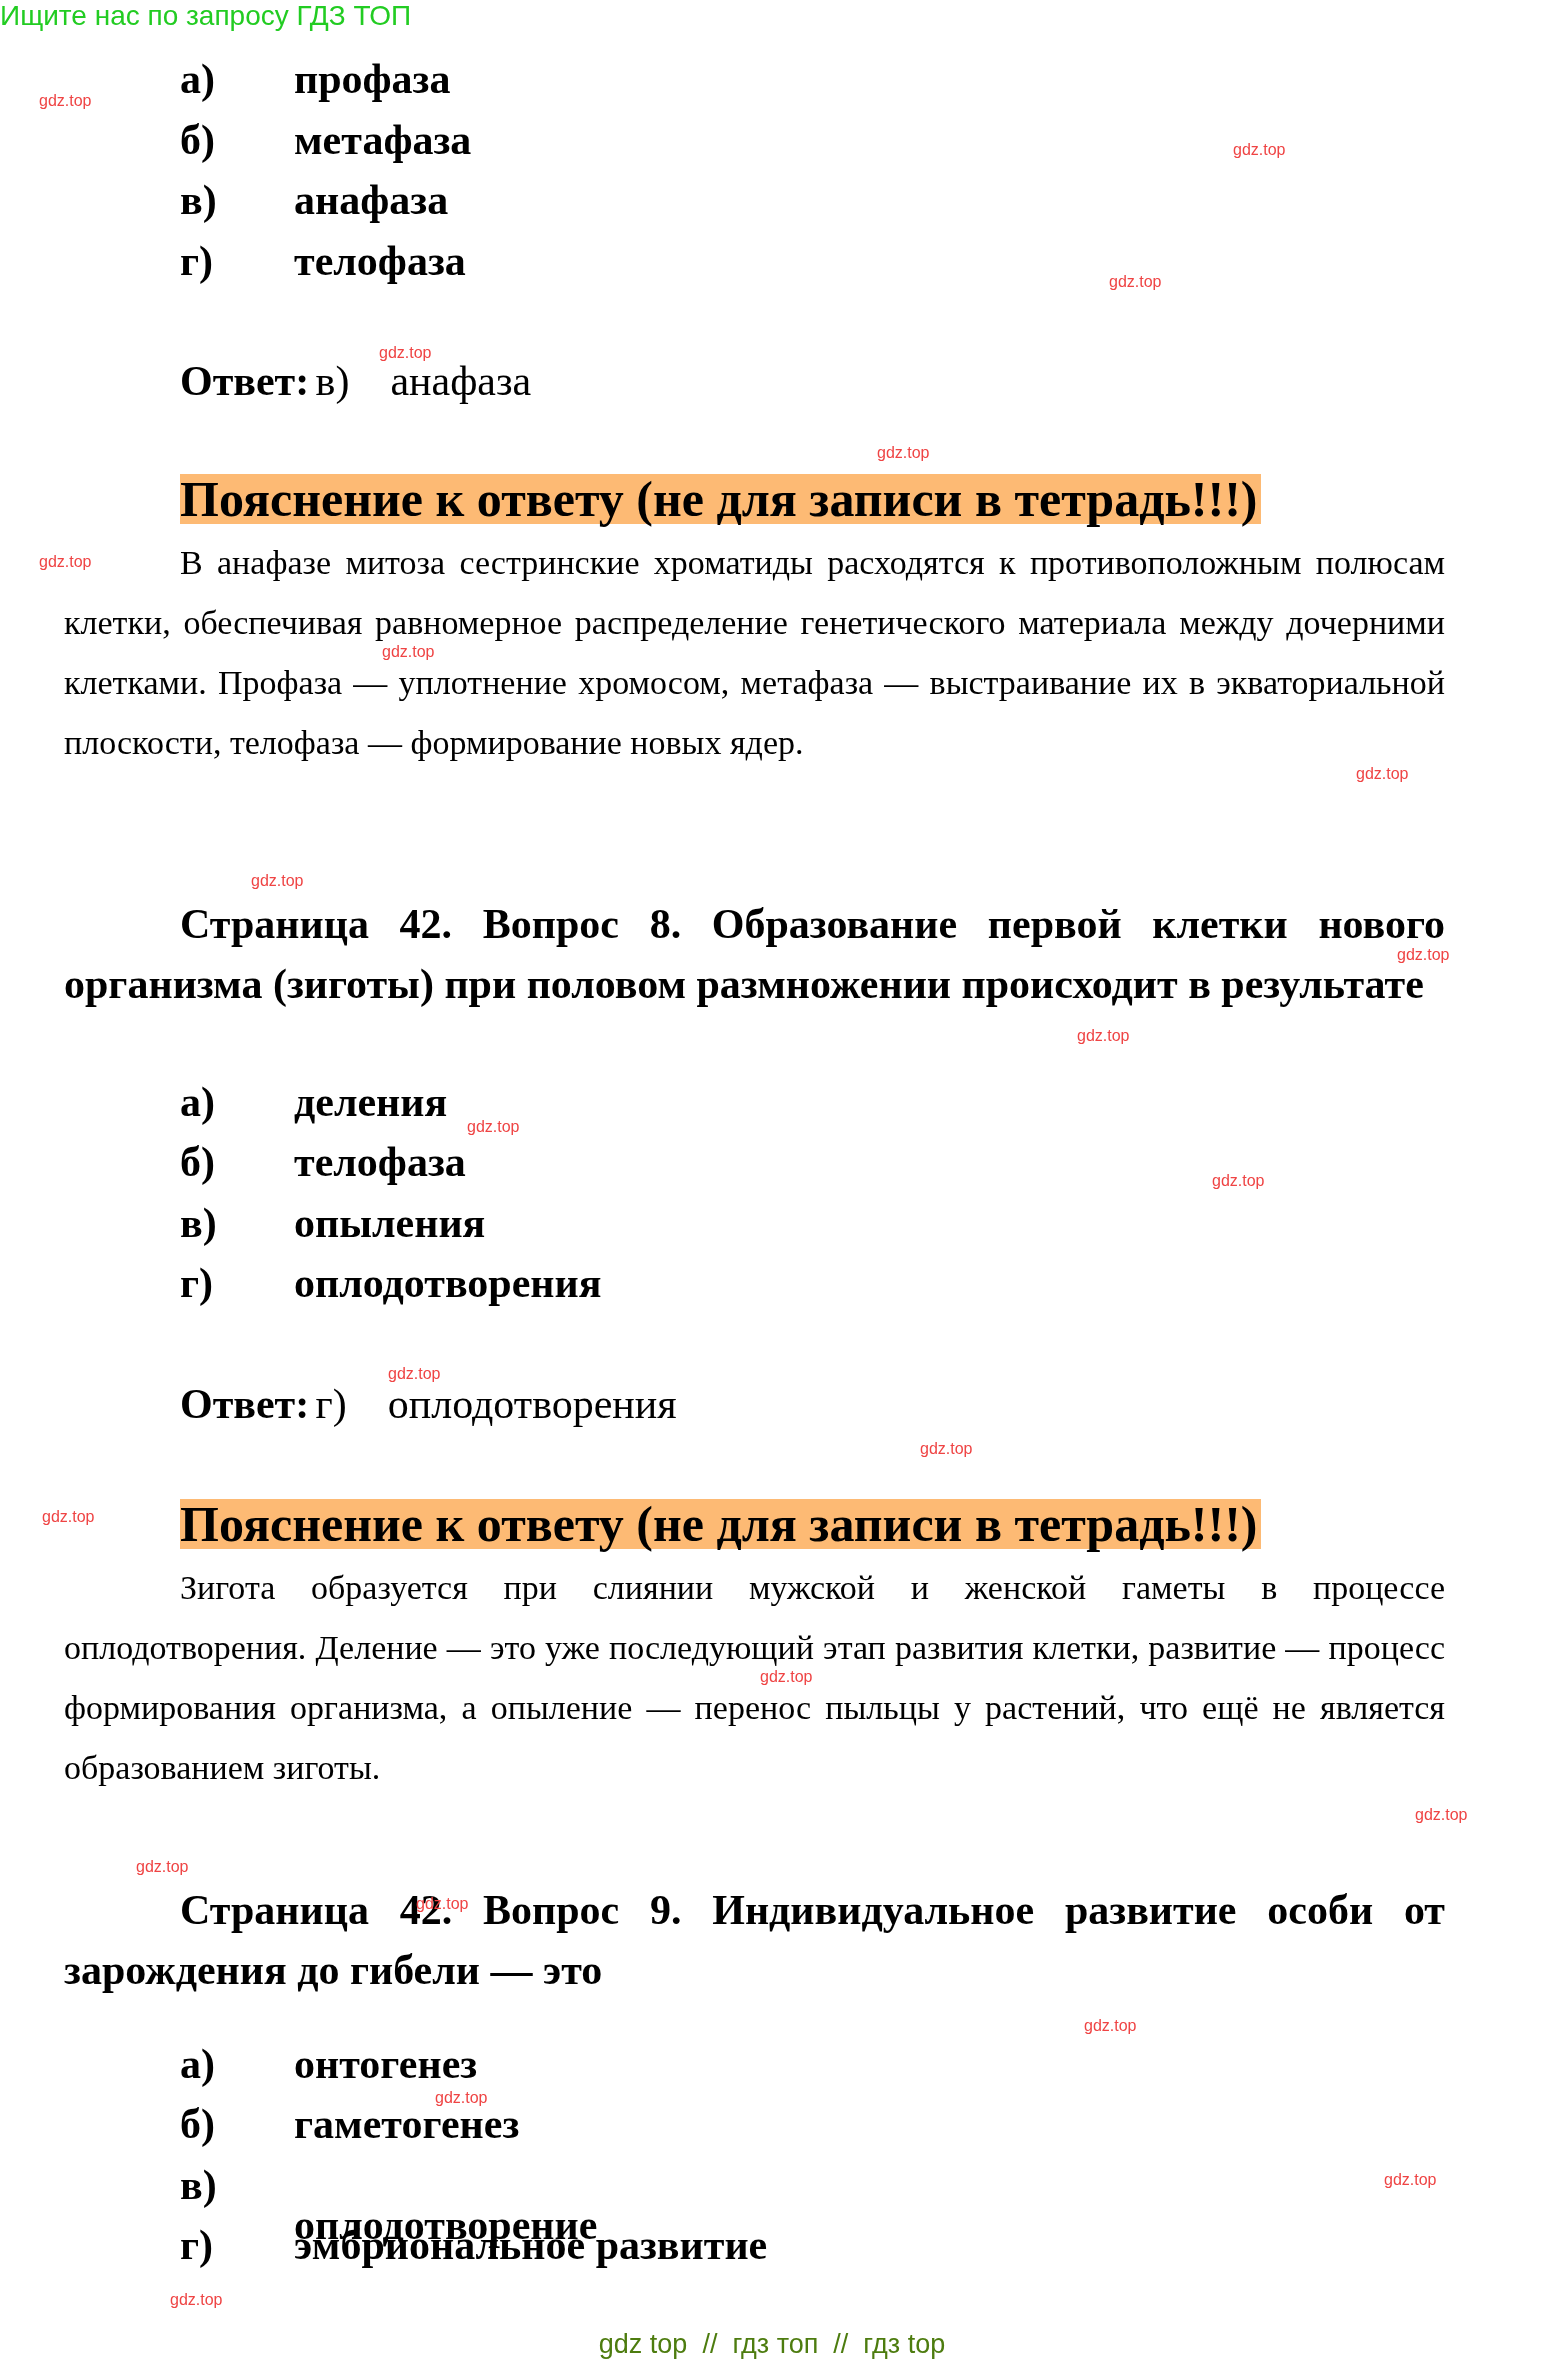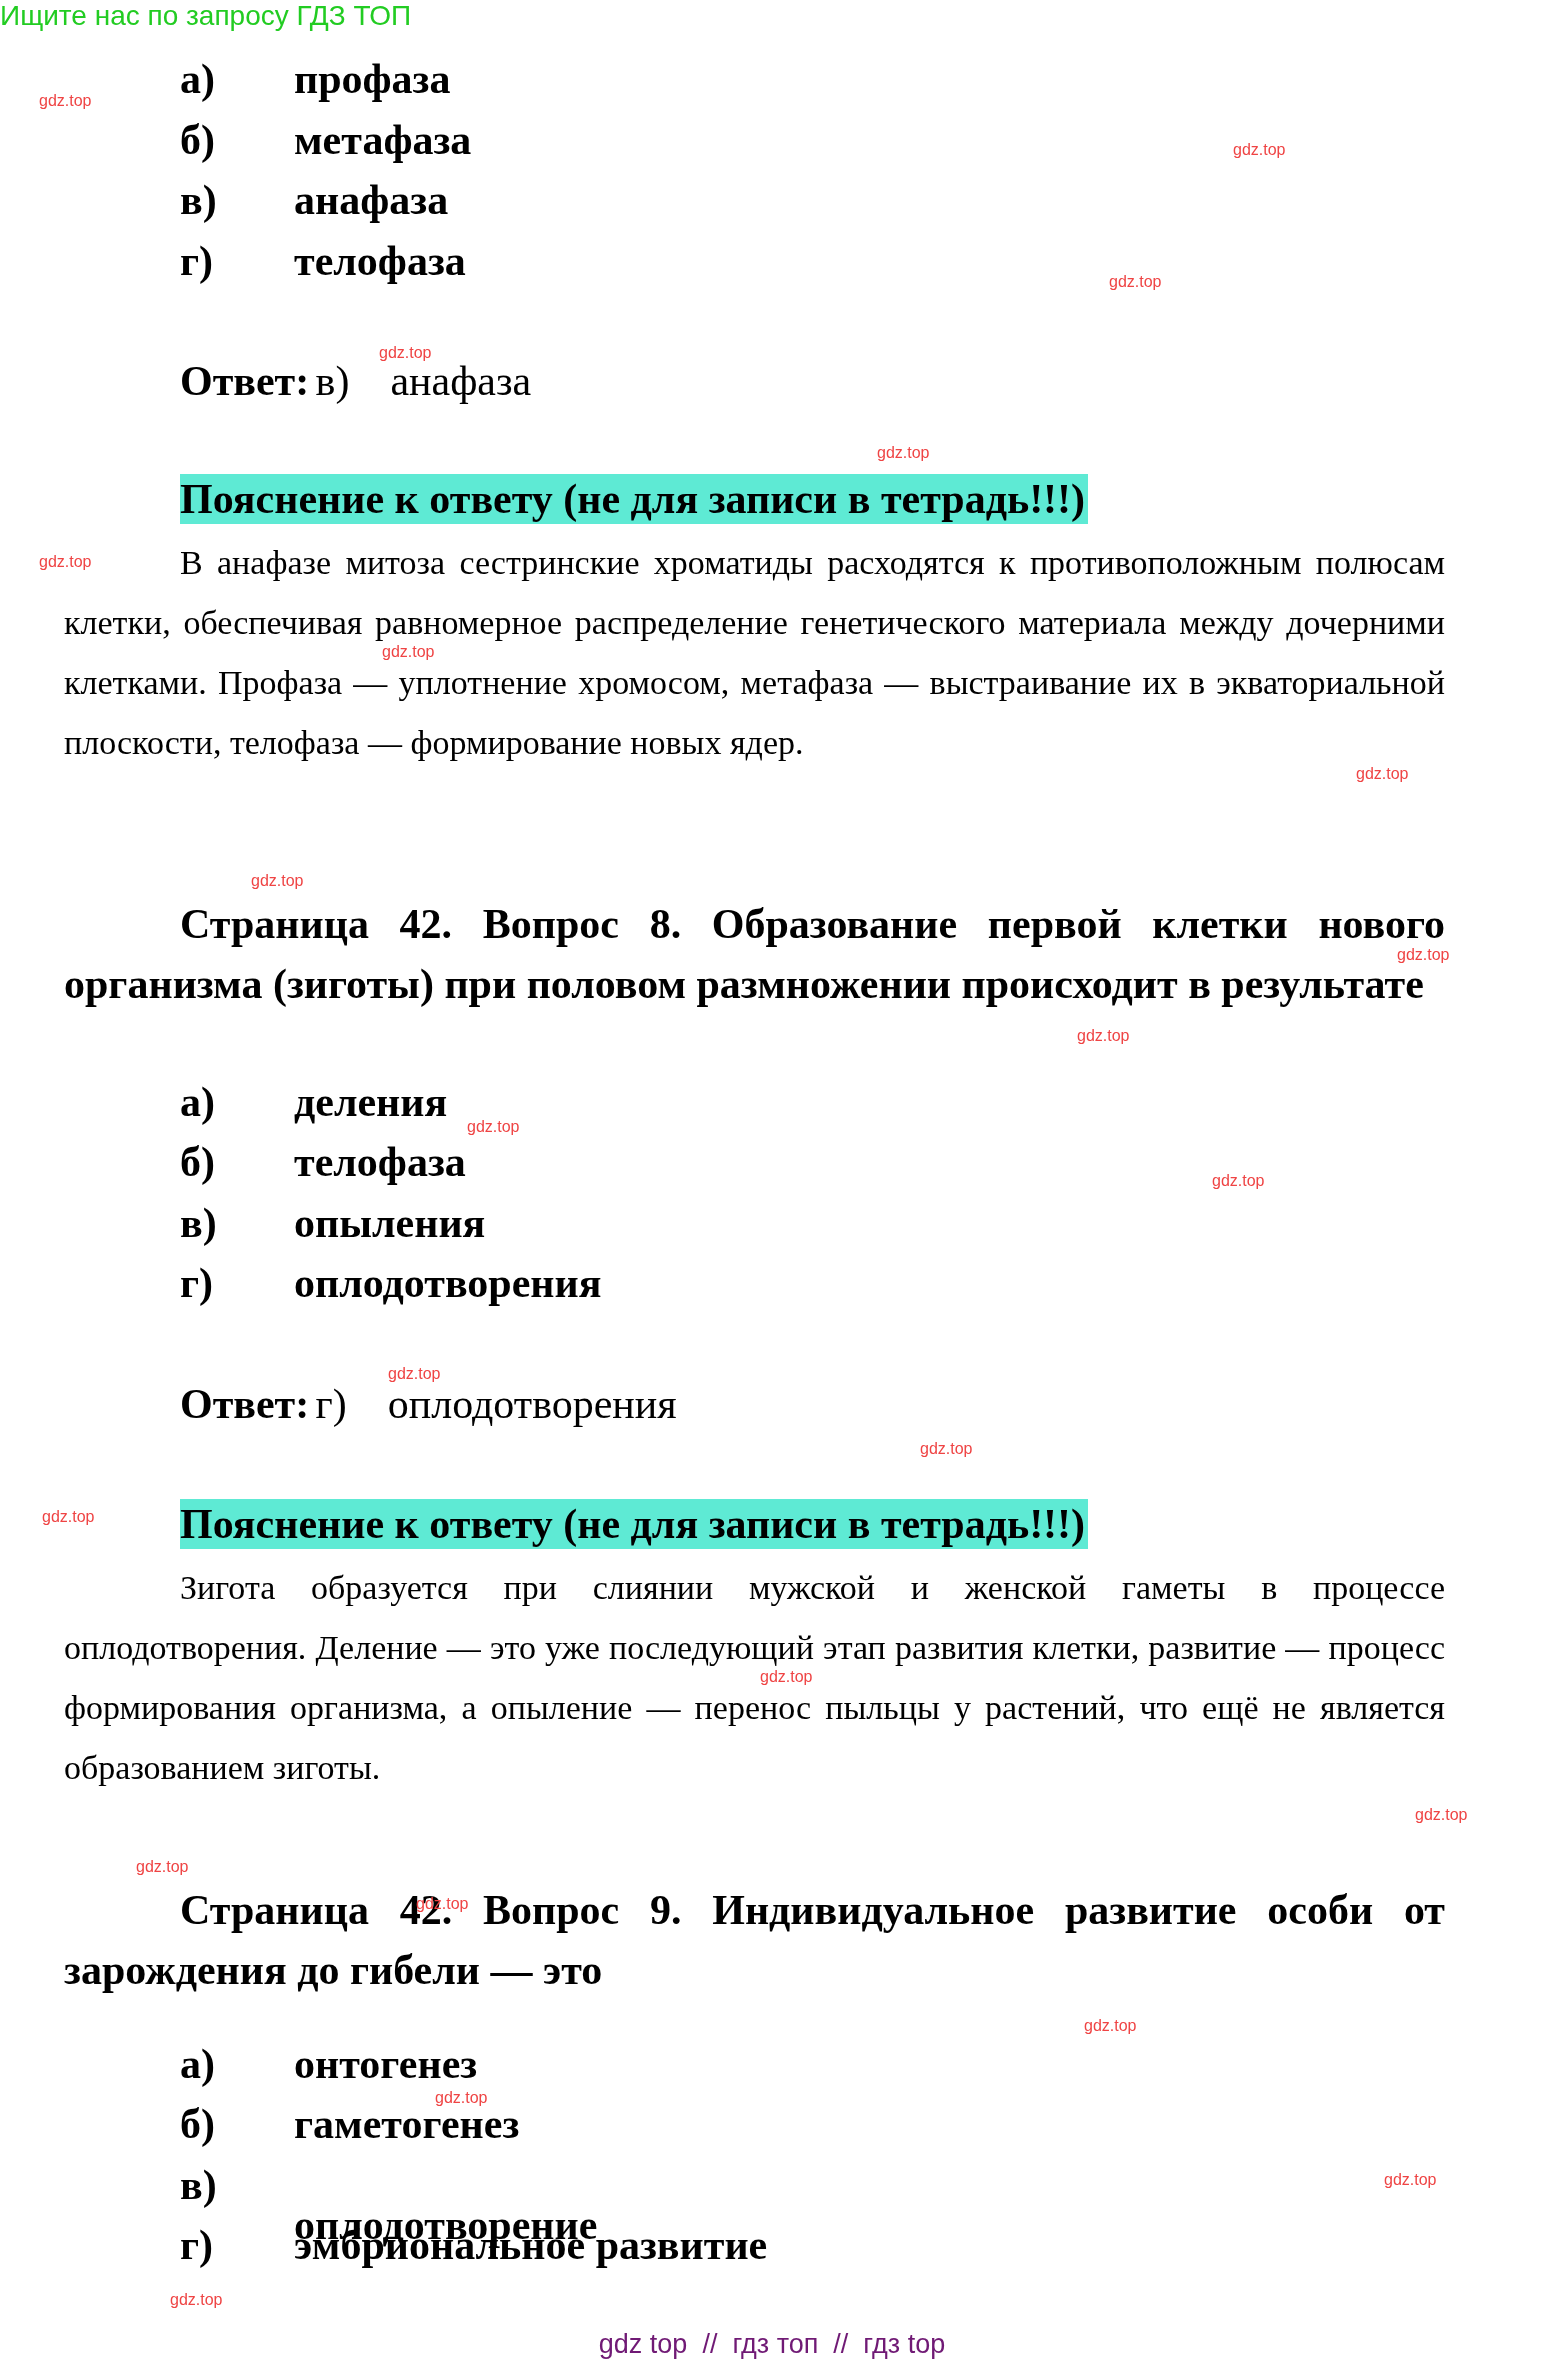--- a/index.html
+++ b/index.html
@@ -6,26 +6,26 @@
   body { width: 1544px; height: 2377px; position: relative; overflow: hidden; }
   .abs { position: absolute; }
   .serif { font-family: "Liberation Serif", "DejaVu Serif", serif; color: #000; }
   .top-banner { left: 0; width: 1544px; top: 0; font-family: "Liberation Sans", sans-serif; font-size: 28px; color: #22cc22; line-height: 31px; }
   .opt-letter { left: 180px; font-size: 42px; font-weight: bold; line-height: 47px; }
   .opt-text { left: 294px; font-size: 42px; font-weight: bold; line-height: 47px; }
   .answer { left: 180px; font-size: 42px; line-height: 47px; white-space: nowrap; }
   .answer b { font-weight: bold; }
   .answer .letter { margin-left: 6.3px; }
   .answer .text { margin-left: 41px; }
-  .highlight { left: 180px; top: 0; background: #5eead4; font-size: 42px; font-weight: bold; line-height: 50px; padding: 0 3.1px 0 0; white-space: nowrap; }
+  .highlight { left: 180px; top: 0; background: #fdba74; font-size: 50px; font-weight: bold; line-height: 50px; padding: 0 3.1px 0 0; white-space: nowrap; }
   .para { left: 64px; width: 1381px; font-size: 34px; line-height: 60px; text-align: justify; text-align-last: left; }
   .para.indent { text-indent: 116px; }
   .qhead { left: 64px; width: 1381px; font-size: 42px; font-weight: bold; line-height: 60px; text-align: justify; text-align-last: left; text-indent: 116px; }
   .wm { font-family: "Liberation Sans", sans-serif; font-size: 16px; color: #ef4444; line-height: 25px; white-space: nowrap; }
-  .footer { left: 0; width: 1544px; top: 2329px; text-align: center; font-family: "Liberation Sans", sans-serif; font-size: 27px; color: #701a75; line-height: 31px; white-space: pre; }
+  .footer { left: 0; width: 1544px; top: 2329px; text-align: center; font-family: "Liberation Sans", sans-serif; font-size: 27px; color: #4d7c0f; line-height: 31px; white-space: pre; }
 </style>
 </head>
 <body>
 
 <div class="abs top-banner" style="top:0px;">Ищите нас по запросу ГДЗ ТОП</div>
 
 <div class="abs serif opt-letter" style="top:56px;">а)</div>
 <div class="abs serif opt-text" style="top:56px;">профаза</div>
 <div class="abs serif opt-letter" style="top:117px;">б)</div>
 <div class="abs serif opt-text" style="top:117px;">метафаза</div>

